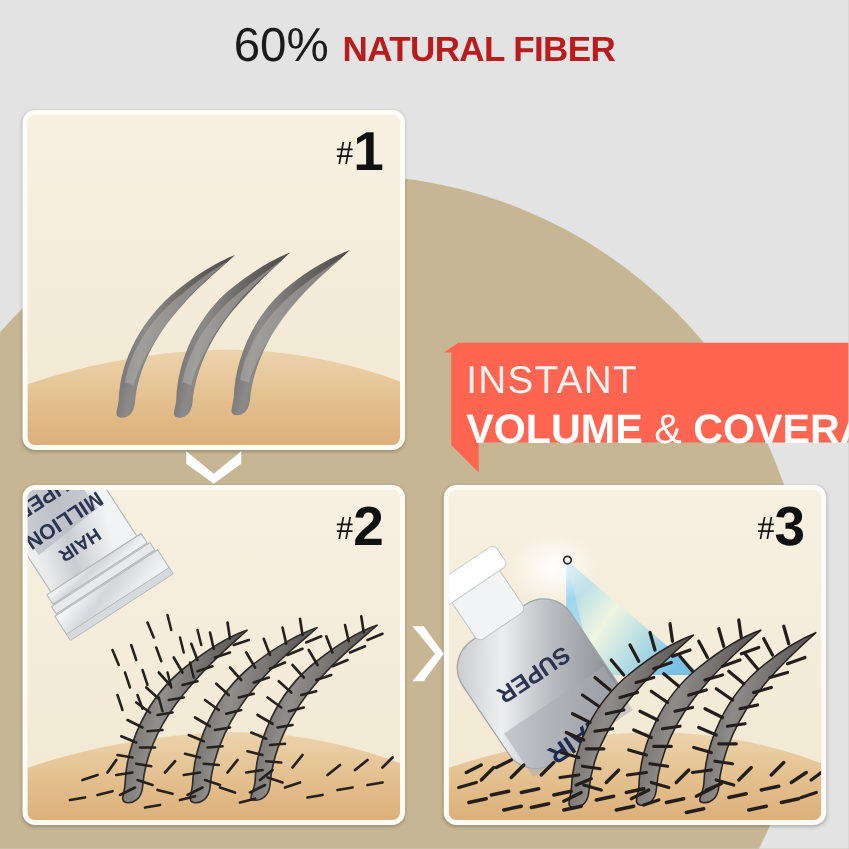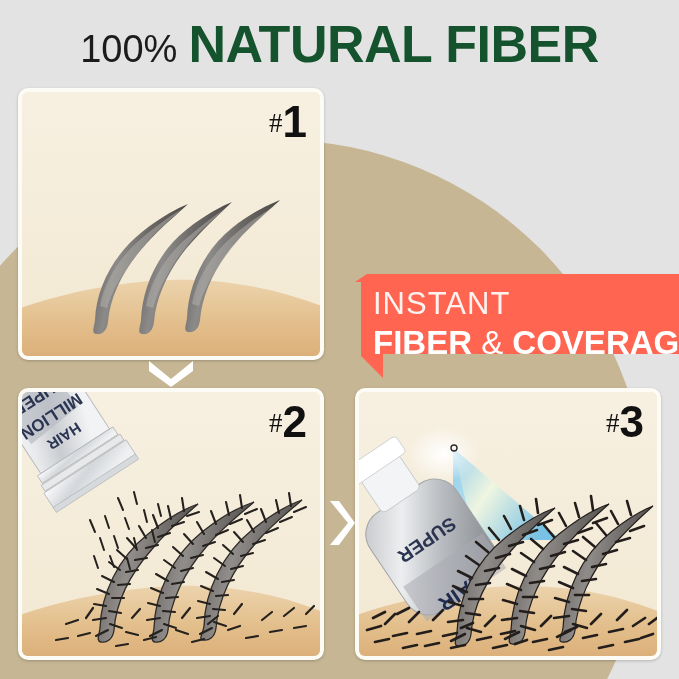--- a/index.html
+++ b/index.html
@@ -33,23 +33,23 @@
   .title .thin{
     font-family:"Liberation Sans Narrow","Liberation Sans",sans-serif;
     font-weight:400;
     font-size:38px;
     letter-spacing:0px;
     color:#1b1b1b;
   }
   .title .bold{
     font-family:"Liberation Sans Narrow","Liberation Sans",sans-serif;
     font-weight:bold;
-    font-size:52px;
+    font-size:28px;
     letter-spacing:-0.5px;
-    color:#14532d;
+    color:#b91c1c;
     margin-top:12px;
   }
 
   
   .panel{
     position:absolute;
     background:#f4ecdb;
     border:4px solid #fdfbf6;
     border-radius:10px;
     box-shadow:0 1px 3px rgba(0,0,0,.22);
@@ -122,21 +122,21 @@
   .amp{font-weight:400;}
 </style>
 </head>
 <body>
 
 <div id="stage">
 
   <div class="bg-circle"></div>
 
   <div class="title">
-    <span class="thin">100%</span><span style="display:inline-block;width:11px"></span><span class="bold">NATURAL FIBER</span>
+    <span class="thin">60%</span><span style="display:inline-block;width:11px"></span><span class="bold">NATURAL FIBER</span>
   </div>
 
   <div class="panel" id="panel1">
     <div class="panel-inner">
       <svg width="298" height="264" viewBox="0 0 298 264">
         <defs>
           <linearGradient id="p1bg" x1="0" y1="0" x2="0" y2="1">
             <stop offset="0" stop-color="#f7f0e1"></stop>
             <stop offset="1" stop-color="#f2e8d2"></stop>
           </linearGradient>
@@ -545,17 +545,17 @@
   </div>
 
   <div class="banner">
     <svg width="324" height="104" viewBox="0 0 324 104">
       <path d="M12 0 L324 0 L324 80 L28 80 L28 104 L6 82 L6 6 Z" fill="#ff6550"></path>
       <path d="M0 8 L12 0 L12 8 Z" fill="#ff6550"></path>
       <path d="M6 6 L12 0 L12 6 Z" fill="#ff6550"></path>
     </svg>
     <div class="banner-text">
       <span class="banner-line1">INSTANT</span>
-      <span class="banner-line2"><span>FIBER</span> <span class="amp">&amp;</span> <span>COVERAGE</span></span>
+      <span class="banner-line2"><span>VOLUME</span> <span class="amp">&amp;</span> <span>COVERAGE</span></span>
     </div>
   </div>
 
 </div>
 
 </body></html>

